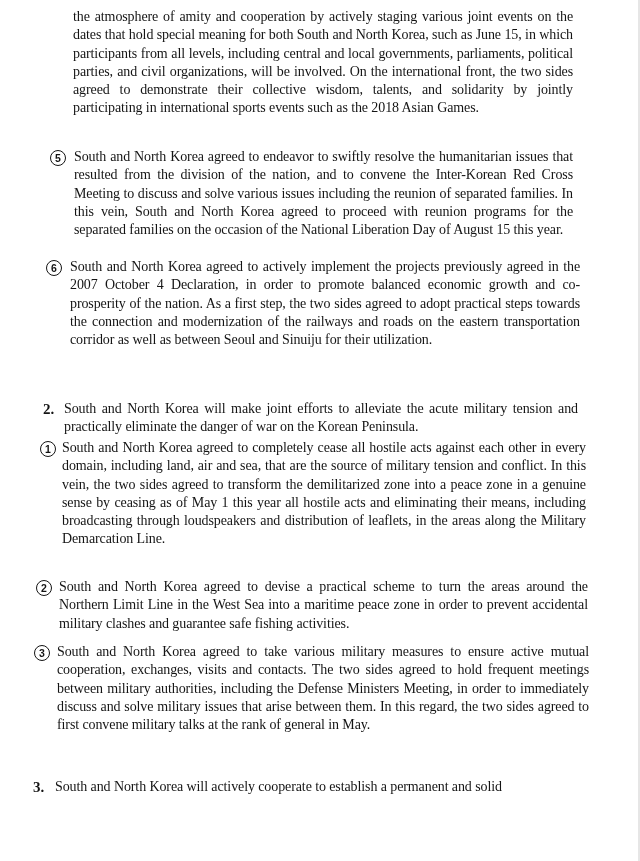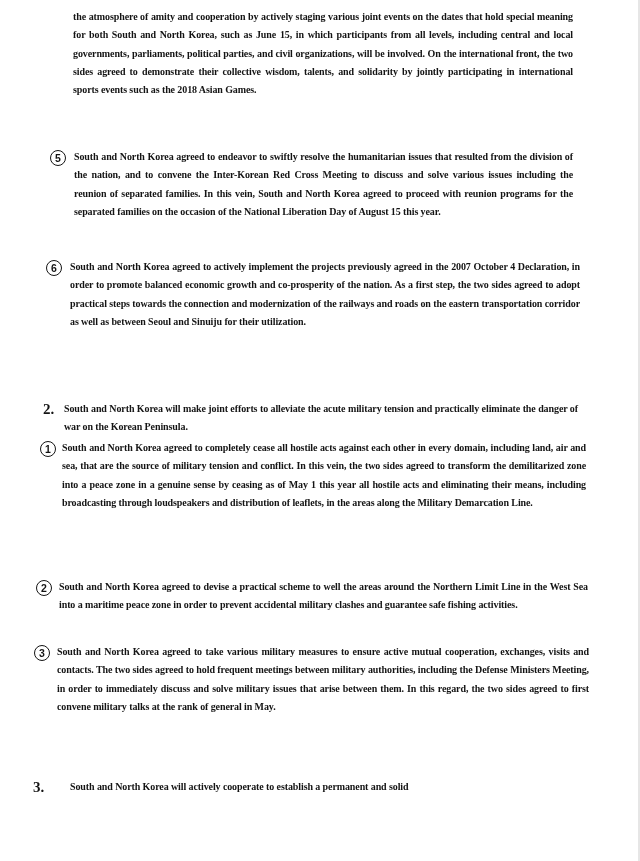--- a/index.html
+++ b/index.html
@@ -7,23 +7,23 @@
     width: 640px; height: 861px; overflow: hidden;
     background: #ffffff;
     font-family: "Liberation Serif", "DejaVu Serif", serif;
     color: #141414;
     position: relative;
   }
   .right-edge { position: absolute; top: 0; right: 0; width: 2px; height: 861px; background: #e6e6e6; }
   .page { position: absolute; left: 0; top: 0; width: 640px; }
   .block {
     position: absolute;
-    font-size: 10px;
+    font-size: 14px;
     line-height: 18.3px;
-    font-weight: bold;
+    font-weight: normal;
     text-align: justify;
     text-align-last: left;
     letter-spacing: -0.1px;
   }
   .marker {
     position: absolute;
     font-size: 15px; font-weight: bold;
     line-height: 18.3px;
   }
   .circ {
@@ -57,23 +57,23 @@
   <div class="block" style="left:64px; top:400px; width:514px;">South and North Korea will make joint efforts to alleviate the acute military tension and practically eliminate the danger of war on the Korean Peninsula.</div>
 
   <div class="marker" style="left:40px; top:439px;">
     <span class="circ">1</span>
   </div>
   <div class="block" style="left:62px; top:439px; width:524px;">South and North Korea agreed to completely cease all hostile acts against each other in every domain, including land, air and sea, that are the source of military tension and conflict. In this vein, the two sides agreed to transform the demilitarized zone into a peace zone in a genuine sense by ceasing as of May 1 this year all hostile acts and eliminating their means, including broadcasting through loudspeakers and distribution of leaflets, in the areas along the Military Demarcation Line.</div>
 
   <div class="marker" style="left:36px; top:578px;">
     <span class="circ">2</span>
   </div>
-  <div class="block" style="left:59px; top:578px; width:529px;">South and North Korea agreed to devise a practical scheme to well the areas around the Northern Limit Line in the West Sea into a maritime peace zone in order to prevent accidental military clashes and guarantee safe fishing activities.</div>
+  <div class="block" style="left:59px; top:578px; width:529px;">South and North Korea agreed to devise a practical scheme to turn the areas around the Northern Limit Line in the West Sea into a maritime peace zone in order to prevent accidental military clashes and guarantee safe fishing activities.</div>
 
   <div class="marker" style="left:34px; top:643px;">
     <span class="circ">3</span>
   </div>
   <div class="block" style="left:57px; top:643px; width:532px;">South and North Korea agreed to take various military measures to ensure active mutual cooperation, exchanges, visits and contacts. The two sides agreed to hold frequent meetings between military authorities, including the Defense Ministers Meeting, in order to immediately discuss and solve military issues that arise between them. In this regard, the two sides agreed to first convene military talks at the rank of general in May.</div>
 
   <div class="marker" style="left:33px; top:778px;">3.</div>
-  <div class="block" style="left:70px; top:778px; width:540px; white-space:nowrap;">South and North Korea will actively cooperate to establish a permanent and solid</div>
+  <div class="block" style="left:55px; top:778px; width:540px; white-space:nowrap;">South and North Korea will actively cooperate to establish a permanent and solid</div>
 
 </div>
 
 </body></html>

